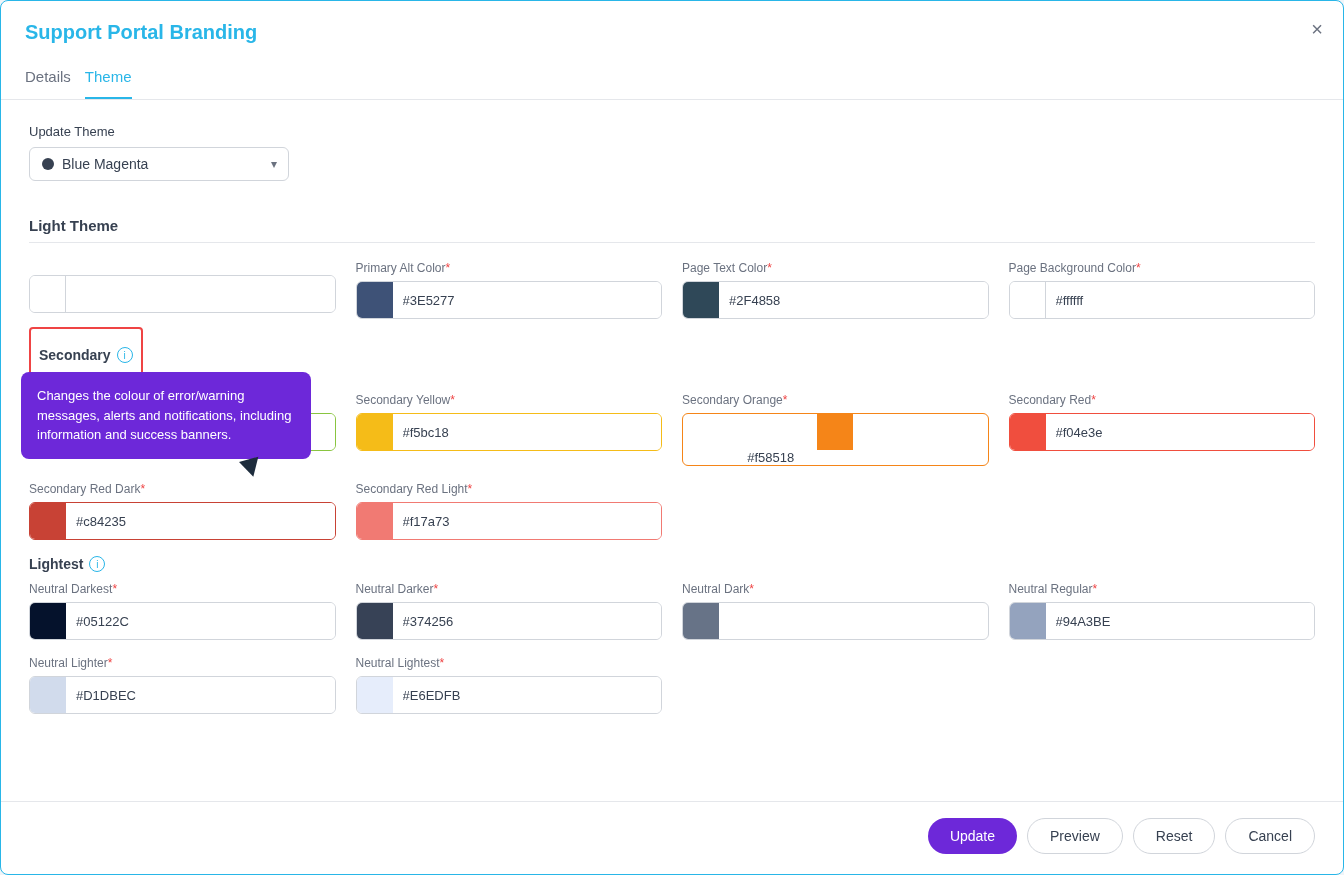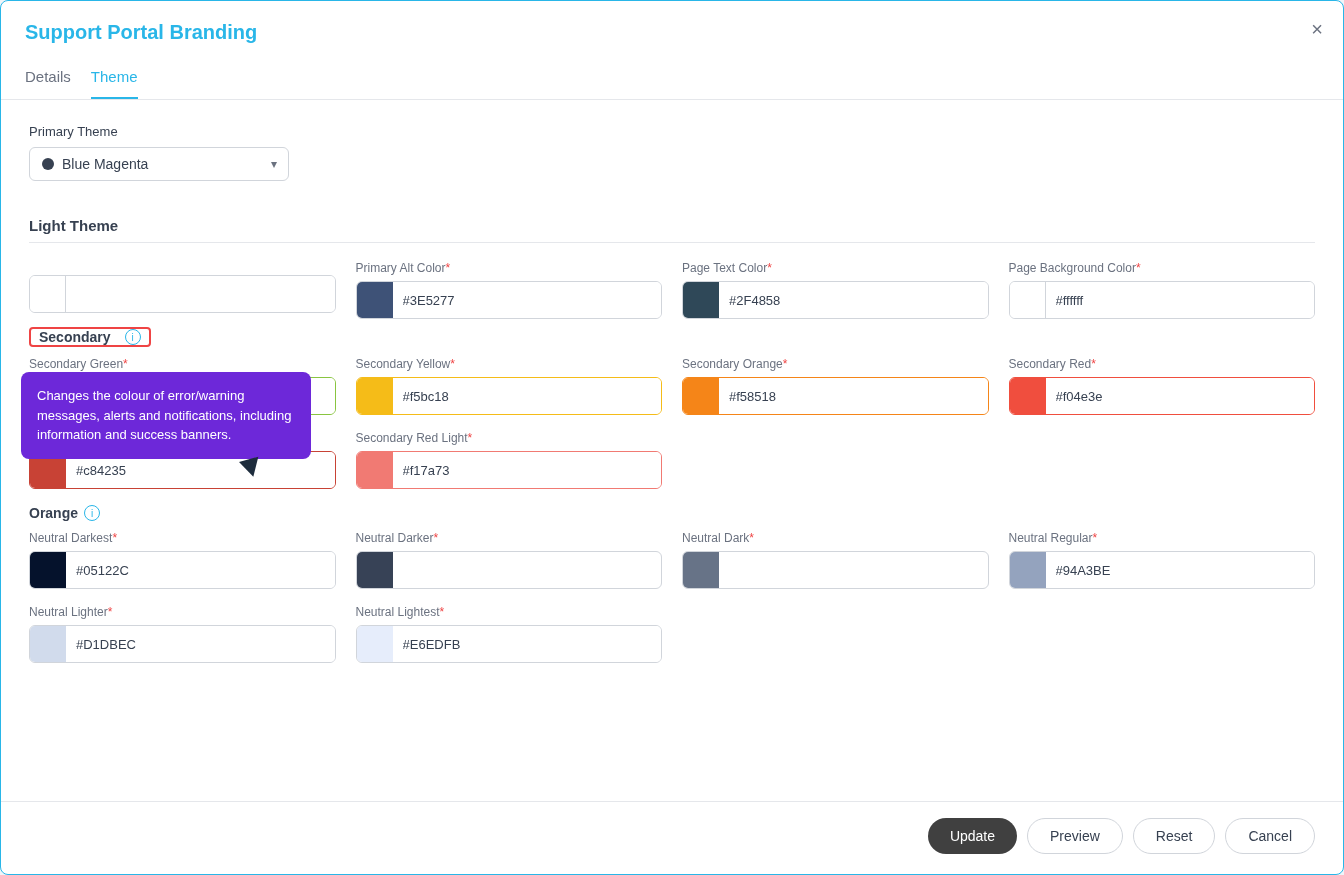--- a/index.html
+++ b/index.html
@@ -35,21 +35,21 @@
       background: none;
       border: none;
       font-size: 20px;
       color: #6b7280;
       cursor: pointer;
       line-height: 1;
     }
 
     .tabs {
       display: flex;
-      gap: 20px;
+      gap: 14px;
     }
 
     .tab {
       padding: 8px 0 12px 0;
       font-size: 15px;
       color: #6b7280;
       cursor: pointer;
       border-bottom: 2px solid transparent;
       background: none;
       border-left: none;
@@ -234,34 +234,34 @@
 
     .btn {
       padding: 9px 22px;
       border-radius: 20px;
       font-size: 14px;
       cursor: pointer;
       font-weight: 500;
     }
 
     .btn-primary {
-      background: #404040;
+      background: #6d28d9;
       color: #fff;
       border: none;
     }
 
     .btn-outline {
       background: #fff;
       color: #374151;
       border: 1px solid #d1d5db;
     }
 
     .color-input-wrapper.green { border-color: #89c540; }
     .color-input-wrapper.yellow { border-color: #f5bc18; border-radius: 6px; }
-    .color-input-wrapper.orange { border-color: #f58518; }
+    .color-input-wrapper.orange { border-color: #f58518; flex-direction: column; }
     .color-input-wrapper.red { border-color: #f04e3e; }
     .color-input-wrapper.red-dark { border-color: #c84235; }
     .color-input-wrapper.red-light { border-color: #f17a73; }
   </style>
 </head>
 <body>
 
 <div class="dialog">
 
   <div class="dialog-header">
@@ -269,21 +269,21 @@
     <button class="close-btn">×</button>
     <div class="tabs">
       <button class="tab">Details</button>
       <button class="tab active">Theme</button>
     </div>
   </div>
 
   <div class="dialog-body">
 
     
-    <div class="section-label">Primary Theme</div>
+    <div class="section-label">Update Theme</div>
     <div class="select-wrapper">
       <div class="theme-select">
         <div class="theme-dot"></div>
         <span>Blue Magenta</span>
       </div>
       <span class="chevron-icon">▾</span>
     </div>
 
     
     <div class="light-theme-title">Light Theme</div>
@@ -325,21 +325,21 @@
         <div class="color-field-label">Page Background Color<span class="required">*</span></div>
         <div class="color-input-wrapper">
           <div class="color-swatch" style="background:#ffffff; border-right:1px solid #d1d5db;"></div>
           <input class="color-input-text" type="text" value="#ffffff" style="">
         </div>
       </div>
     </div>
 
     
     <div class="section-header">
-      <div style="border: 2px solid #ef4444; border-radius:4px; padding: 0 8px; display:inline-flex; align-items:center; gap:14px;">
+      <div style="border: 2px solid #ef4444; border-radius:4px; padding: 18px 8px; display:inline-flex; align-items:center; gap:6px;">
         <span class="section-header-title">Secondary</span>
         <div class="info-icon">i</div>
       </div>
     </div>
 
     
     <div class="color-grid">
 
       <div class="color-field">
         <div class="color-field-label">Secondary Green<span class="required">*</span></div>
@@ -385,39 +385,40 @@
         <div class="color-field-label">Secondary Red Light<span class="required">*</span></div>
         <div class="color-input-wrapper red-light">
           <div class="color-swatch" style="background:#f17a73;"></div>
           <input class="color-input-text" type="text" value="#f17a73" style="">
         </div>
       </div>
     </div>
 
     
     <div class="section-header">
-      <span class="section-header-title">Orange</span>
+      <span class="section-header-title">Lightest</span>
       <div class="info-icon">i</div>
     </div>
 
     
     <div class="color-grid">
 
       <div class="color-field">
         <div class="color-field-label">Neutral Darkest<span class="required">*</span></div>
         <div class="color-input-wrapper">
           <div class="color-swatch" style="background:#05122C;"></div>
           <input class="color-input-text" type="text" value="#05122C" style="">
         </div>
       </div>
 
       <div class="color-field">
         <div class="color-field-label">Neutral Darker<span class="required">*</span></div>
         <div class="color-input-wrapper">
           <div class="color-swatch" style="background:#374256;"></div>
+          <input class="color-input-text" type="text" value="#374256" style="">
         </div>
       </div>
 
       <div class="color-field">
         <div class="color-field-label">Neutral Dark<span class="required">*</span></div>
         <div class="color-input-wrapper">
           <div class="color-swatch" style="background:#677387;"></div>
         </div>
       </div>
 

